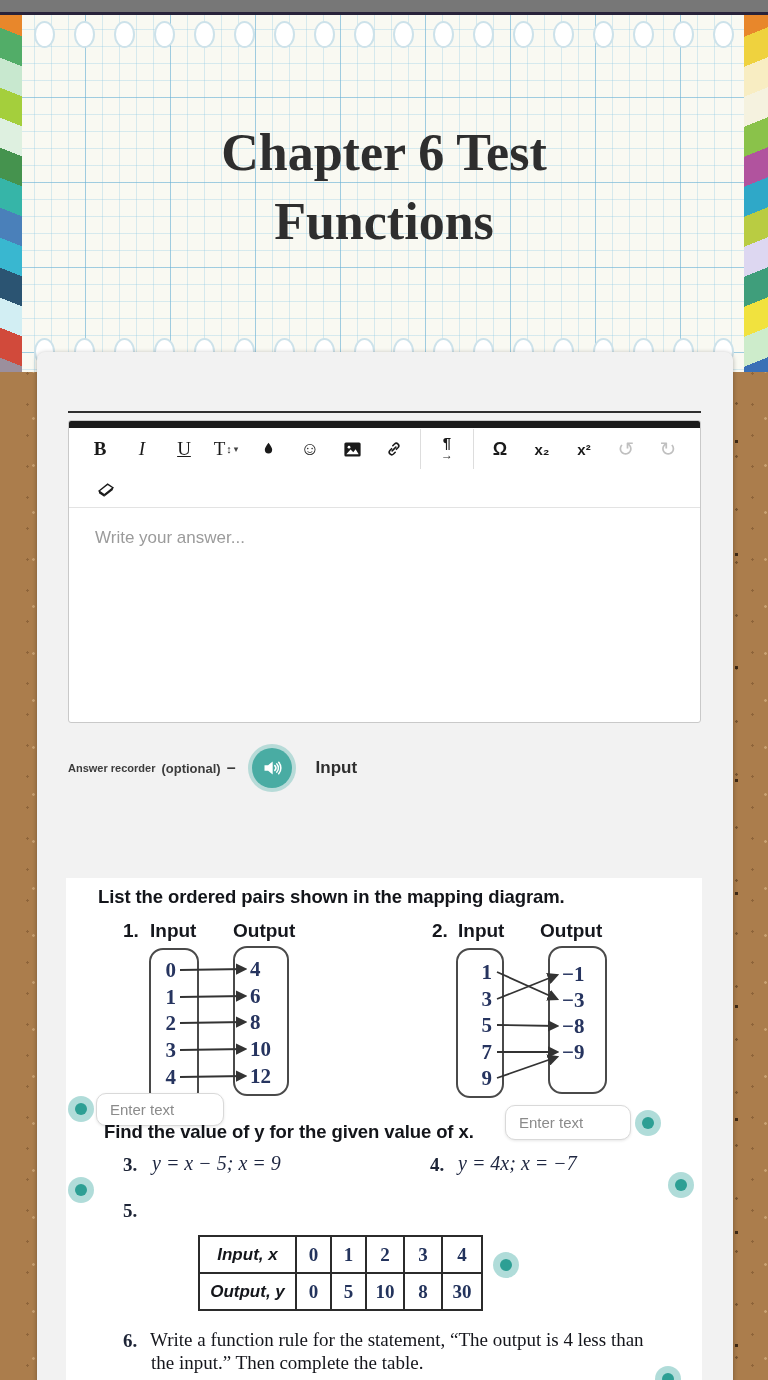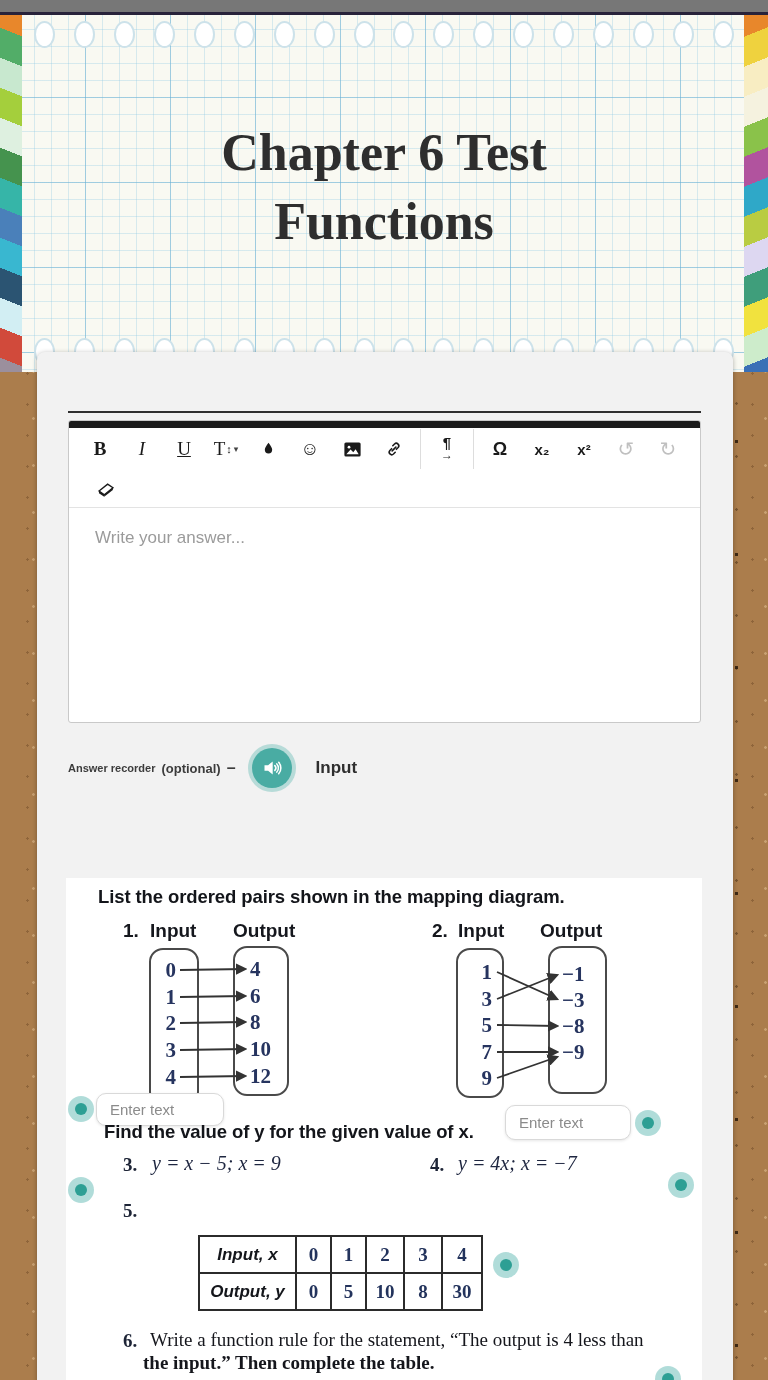--- a/index.html
+++ b/index.html
@@ -392,21 +392,21 @@
         </tr>
       </tbody>
         </table>
       <div class="dot" style="left:427px;top:374px;">
           <span class="dot-halo"></span>
           <span class="dot-core"></span>
         </div>
 
       <div class="pnum" style="left:57px;top:452px;">6.</div>
       <div class="ptext" style="left:84px;top:451px;">Write a function rule for the statement, “The output is 4 less than</div>
-      <div class="ptext" style="left:77px;top:474px;font-weight:bold;">the input.” Then complete the table.</div>
+      <div class="ptext" style="left:85px;top:474px;">the input.” Then complete the table.</div>
       <div class="dot" style="left:589px;top:488px;">
           <span class="dot-halo"></span>
           <span class="dot-core"></span>
         </div>
     </div>
 
   </div>
 </div>
 
 </body></html>

